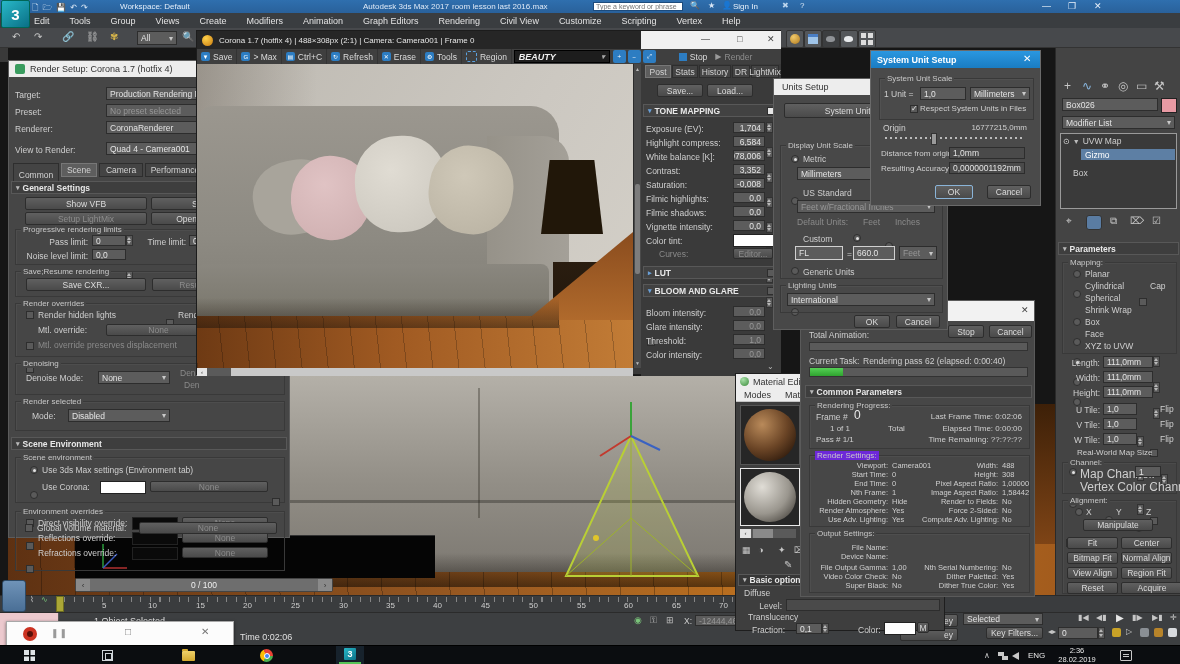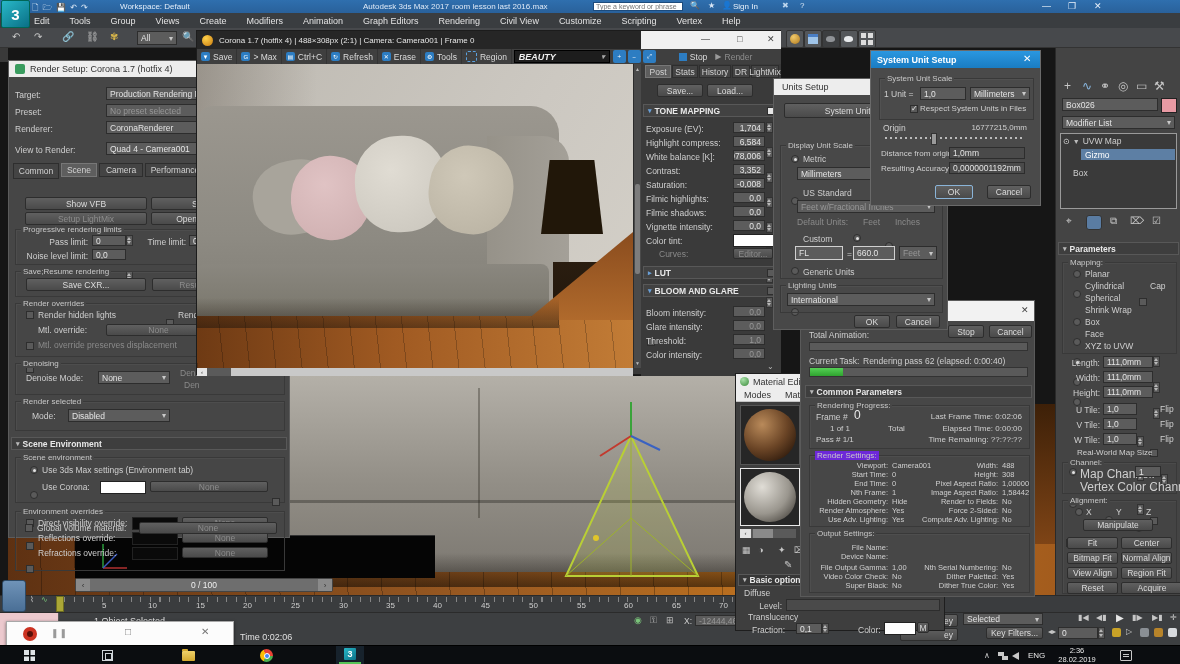--- a/index.html
+++ b/index.html
@@ -195,37 +195,41 @@
         <span>No preset selected</span>
       </div>
     <span class="ab lab" style="left:6px;top:63px;">Renderer:</span>
     <div class="ab fld dd" style="left:97px;top:60px;width:176px;height:13px;">
         <span>CoronaRenderer</span>
       </div>
     <span class="ab lab" style="left:6px;top:84px;">View to Render:</span>
     <div class="ab fld" style="left:97px;top:81px;width:176px;height:13px;">
         <span>Quad 4 - Camera001</span>
       </div>
-    <div class="ab tab" style="left:4px;top:102px;width:46px;height:16px;">
+    <div class="ab tab" style="left:4px;top:102px;width:46px;height:24px;">
         <span>Common</span>
       </div>
     <div class="ab tab on" style="left:52px;top:102px;width:36px;height:14px;">
         <span>Scene</span>
       </div>
     <div class="ab tab" style="left:90px;top:102px;width:44px;height:14px;">
         <span>Camera</span>
       </div>
     <div class="ab tab" style="left:136px;top:102px;width:60px;height:14px;">
         <span>Performance</span>
       </div>
     <div class="ab tab" style="left:198px;top:102px;width:44px;height:14px;">
         <span>System</span>
       </div>
     <div class="ab tab" style="left:244px;top:102px;width:34px;height:14px;">
         <span>Ren</span>
+      </div>
+    <div class="ab rh" style="left:2px;top:120px;width:276px;height:13px;">
+        <span class="ar">▾</span>
+        <span>General Settings</span>
       </div>
     <div class="ab btn" style="left:16px;top:136px;width:122px;height:13px;">
         <span>Show VFB</span>
       </div>
     <div class="ab btn" style="left:142px;top:136px;width:132px;height:13px;justify-content:flex-start;padding-left:40px;">
         <span>St</span>
       </div>
     <div class="ab btn dim" style="left:16px;top:151px;width:122px;height:13px;">
         <span>Setup LightMix</span>
       </div>

